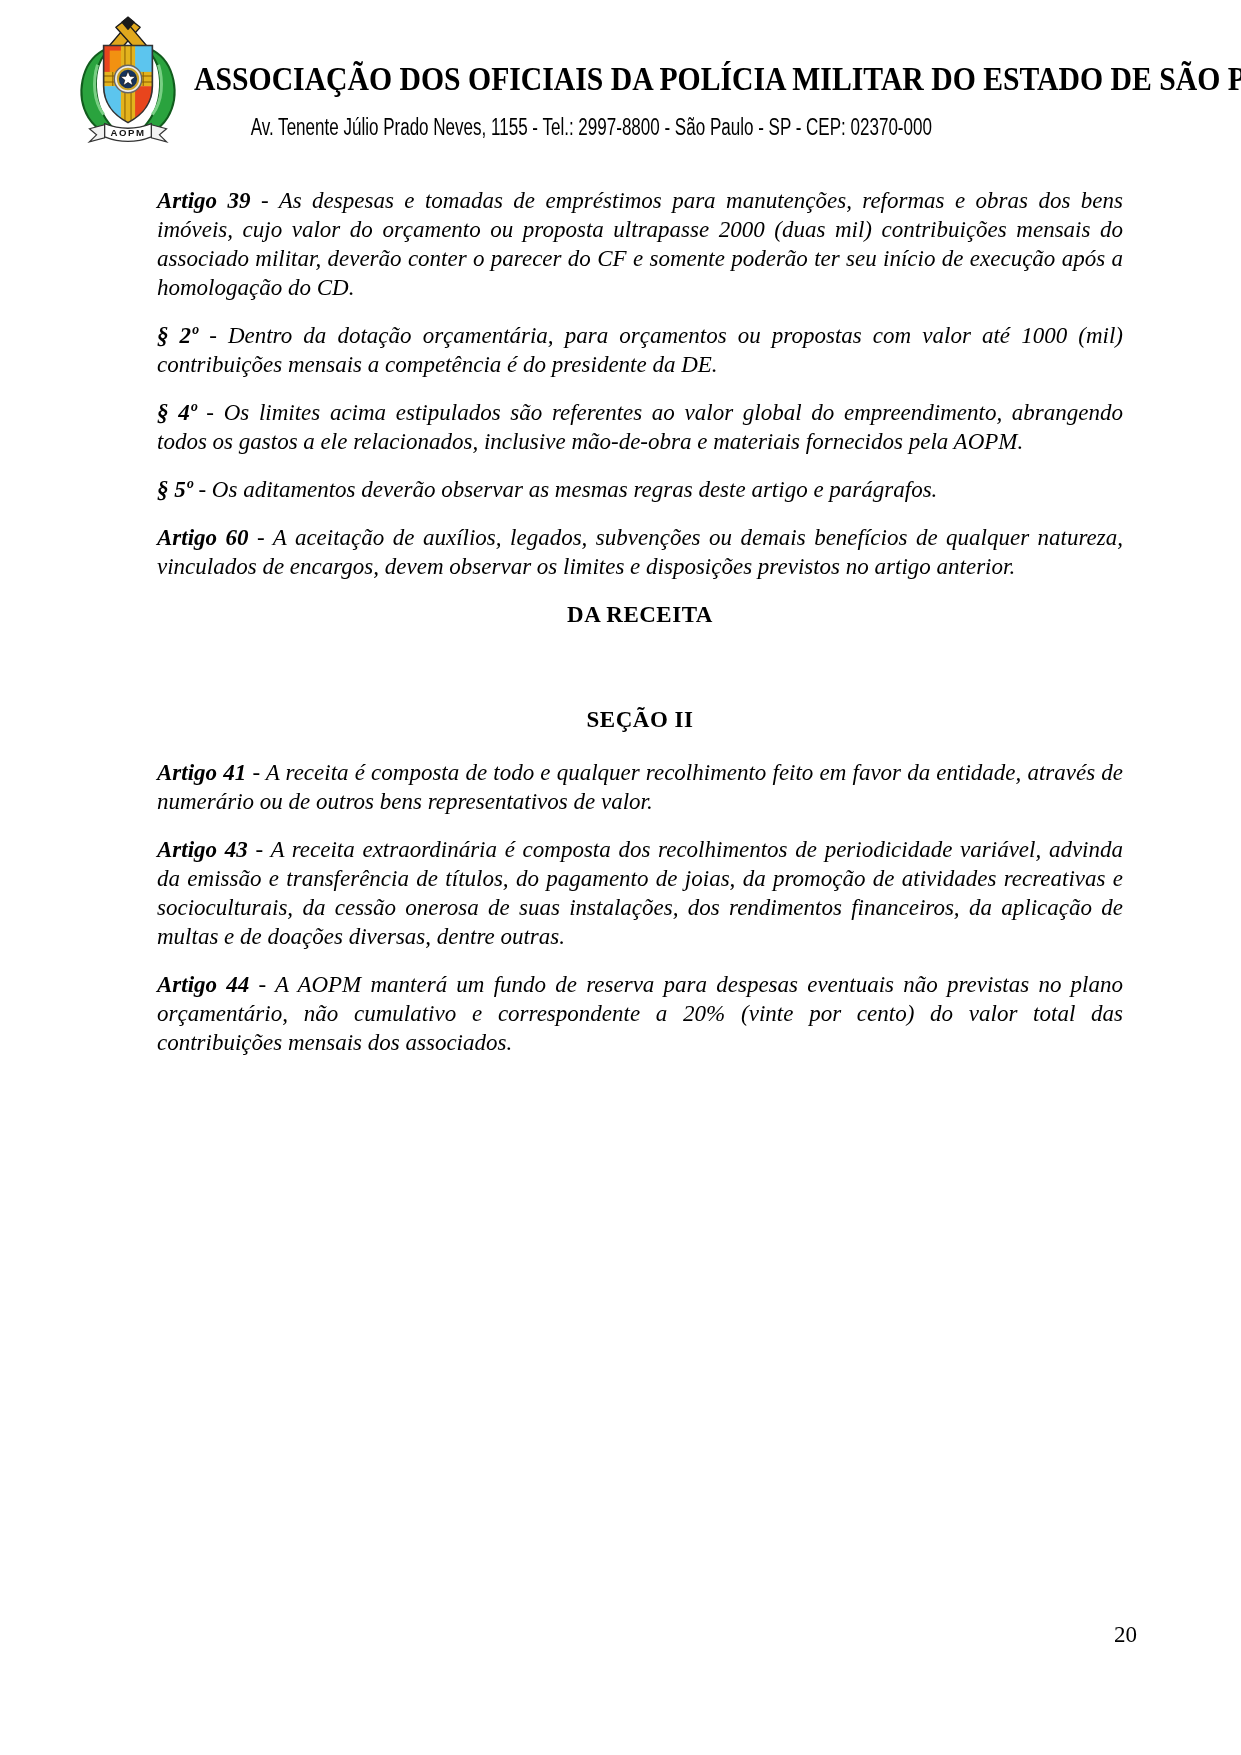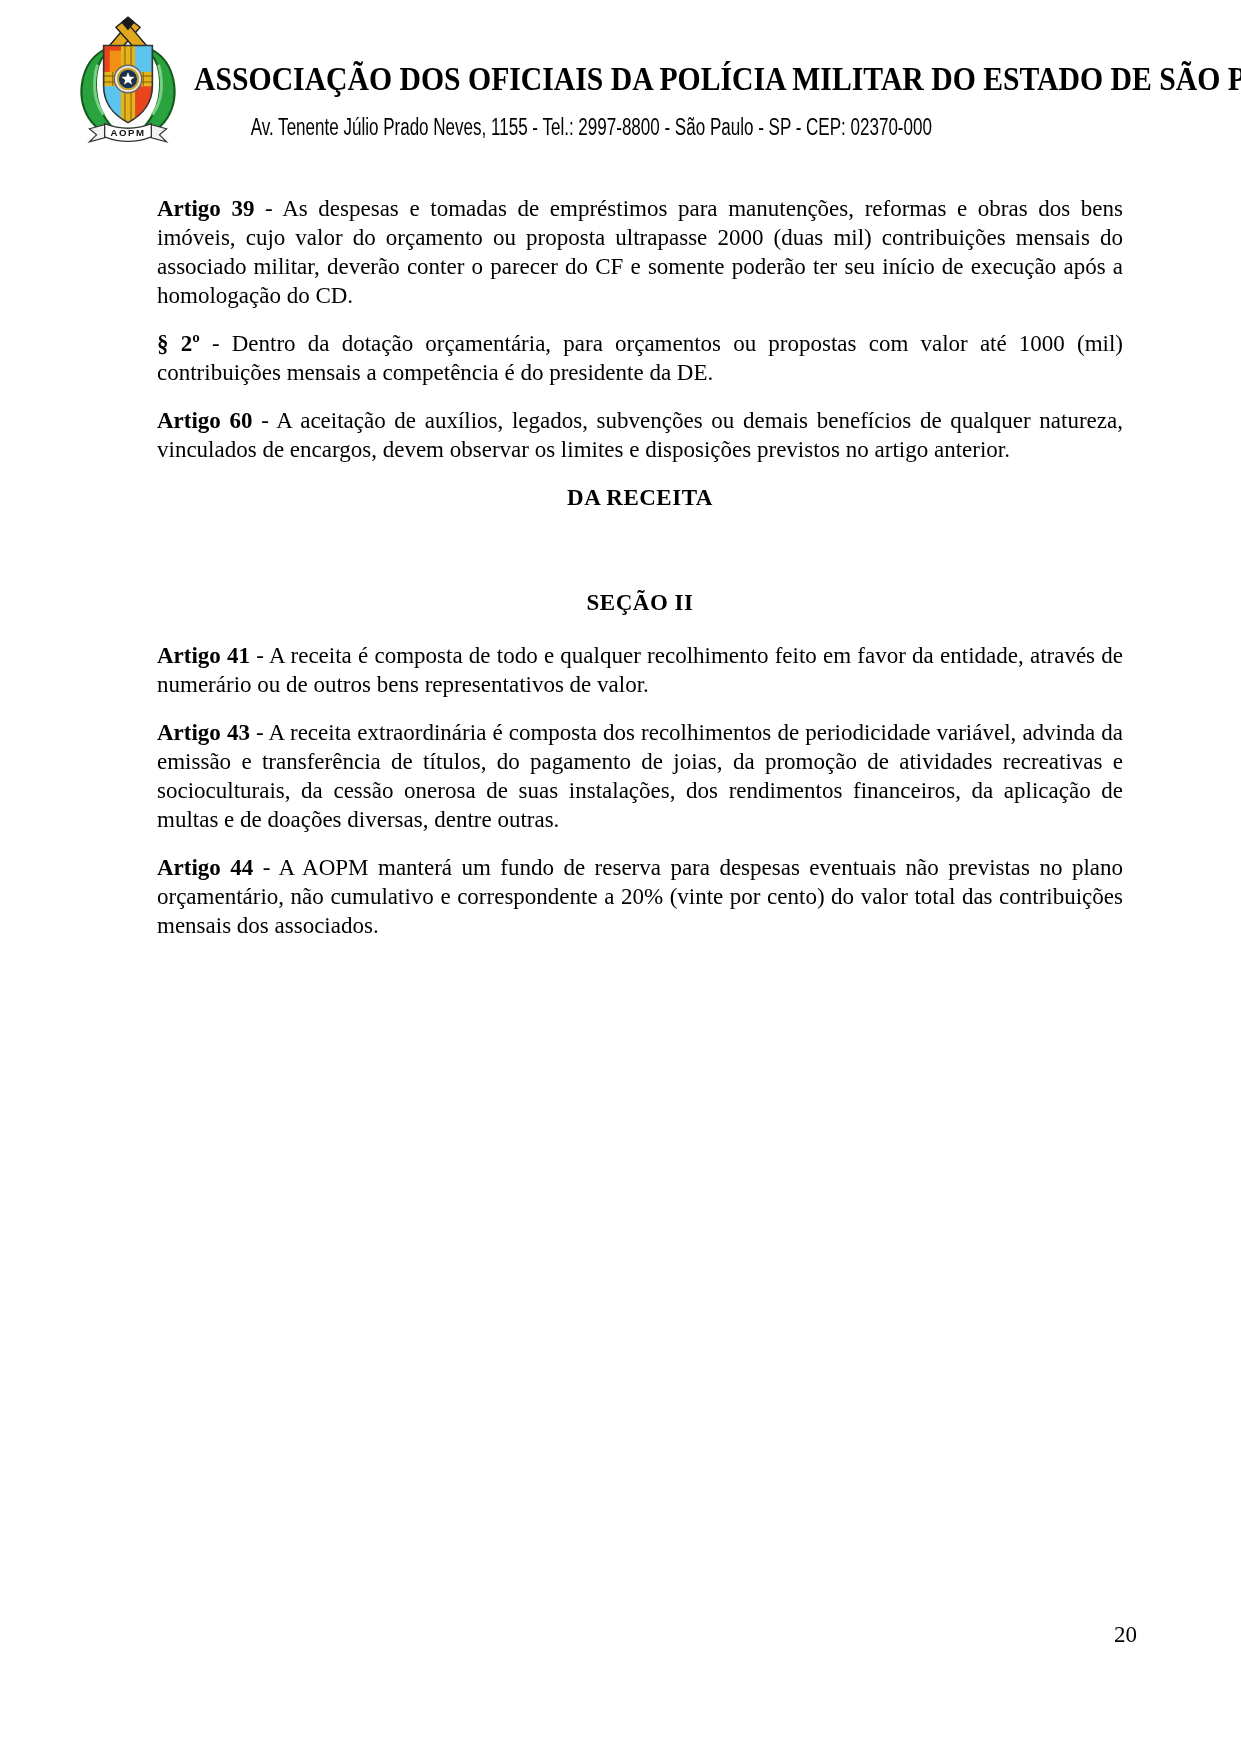--- a/index.html
+++ b/index.html
@@ -21,21 +21,21 @@
     position:absolute;left:131px;top:112px;width:1110px;text-align:left;
     font-family:"Liberation Sans",sans-serif;font-size:23px;line-height:30px;white-space:nowrap;
   }
   .org-address>span{display:inline-block;transform:scaleX(.74);transform-origin:50% 50%;}
 
   
   main{
     position:absolute;left:157px;top:186px;width:966px;
     font-size:23px;line-height:29px;text-align:justify;
   }
-  main p{margin:8px 0 19px 0;}
+  main p{margin:0 0 19px 0;font-style:italic;}
   .lead{font-weight:bold;}
   h2.section{
     margin:76px 0 24px 0;text-align:center;
     font-size:23px;line-height:29px;font-weight:bold;letter-spacing:.5px;
   }
   h2.section.sub{margin:0 0 71px 0;}
 
   .page-number{position:absolute;top:1620px;right:104px;font-size:23px;line-height:29px;}
 </style>
 </head>
@@ -109,21 +109,23 @@
   </header>
 
   <main>
 
     <p><span class="lead">Artigo 39</span><span> - As despesas e tomadas de empréstimos para manutenções, reformas e obras dos bens imóveis, cujo valor do orçamento ou proposta ultrapasse 2000 (duas mil) contribuições mensais do associado militar, deverão conter o parecer do CF e somente poderão ter seu início de execução após a homologação do CD.</span></p>
 
 
     <p><span class="lead">§ 2º</span><span> - Dentro da dotação orçamentária, para orçamentos ou propostas com valor até 1000 (mil) contribuições mensais a competência é do presidente da DE.</span></p>
 
 
+    <p><span class="lead">§ 4º</span><span> - Os limites acima estipulados são referentes ao valor global do empreendimento, abrangendo todos os gastos a ele relacionados, inclusive mão-de-obra e materiais fornecidos pela AOPM.</span></p>
 
+    <p><span class="lead">§ 5º</span><span> - Os aditamentos deverão observar as mesmas regras deste artigo e parágrafos.</span></p>
 
     <p><span class="lead">Artigo 60</span><span> - A aceitação de auxílios, legados, subvenções ou demais benefícios de qualquer natureza, vinculados de encargos, devem observar os limites e disposições previstos no artigo anterior.</span></p>
 
     <h2 class="section sub">DA RECEITA</h2>
     <h2 class="section">SEÇÃO II</h2>
 
     <p><span class="lead">Artigo 41</span><span> - A receita é composta de todo e qualquer recolhimento feito em favor da entidade, através de numerário ou de outros bens representativos de valor.</span></p>
 
 
     <p><span class="lead">Artigo 43</span><span> - A receita extraordinária é composta dos recolhimentos de periodicidade variável, advinda da emissão e transferência de títulos, do pagamento de joias, da promoção de atividades recreativas e socioculturais, da cessão onerosa de suas instalações, dos rendimentos financeiros, da aplicação de multas e de doações diversas, dentre outras.</span></p>

